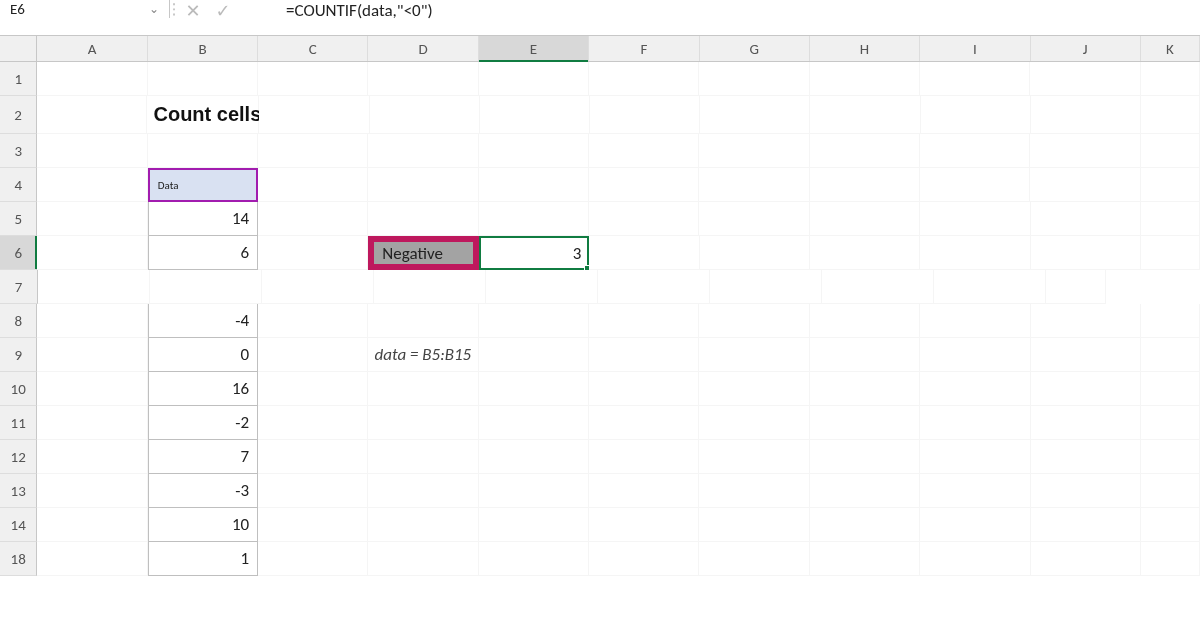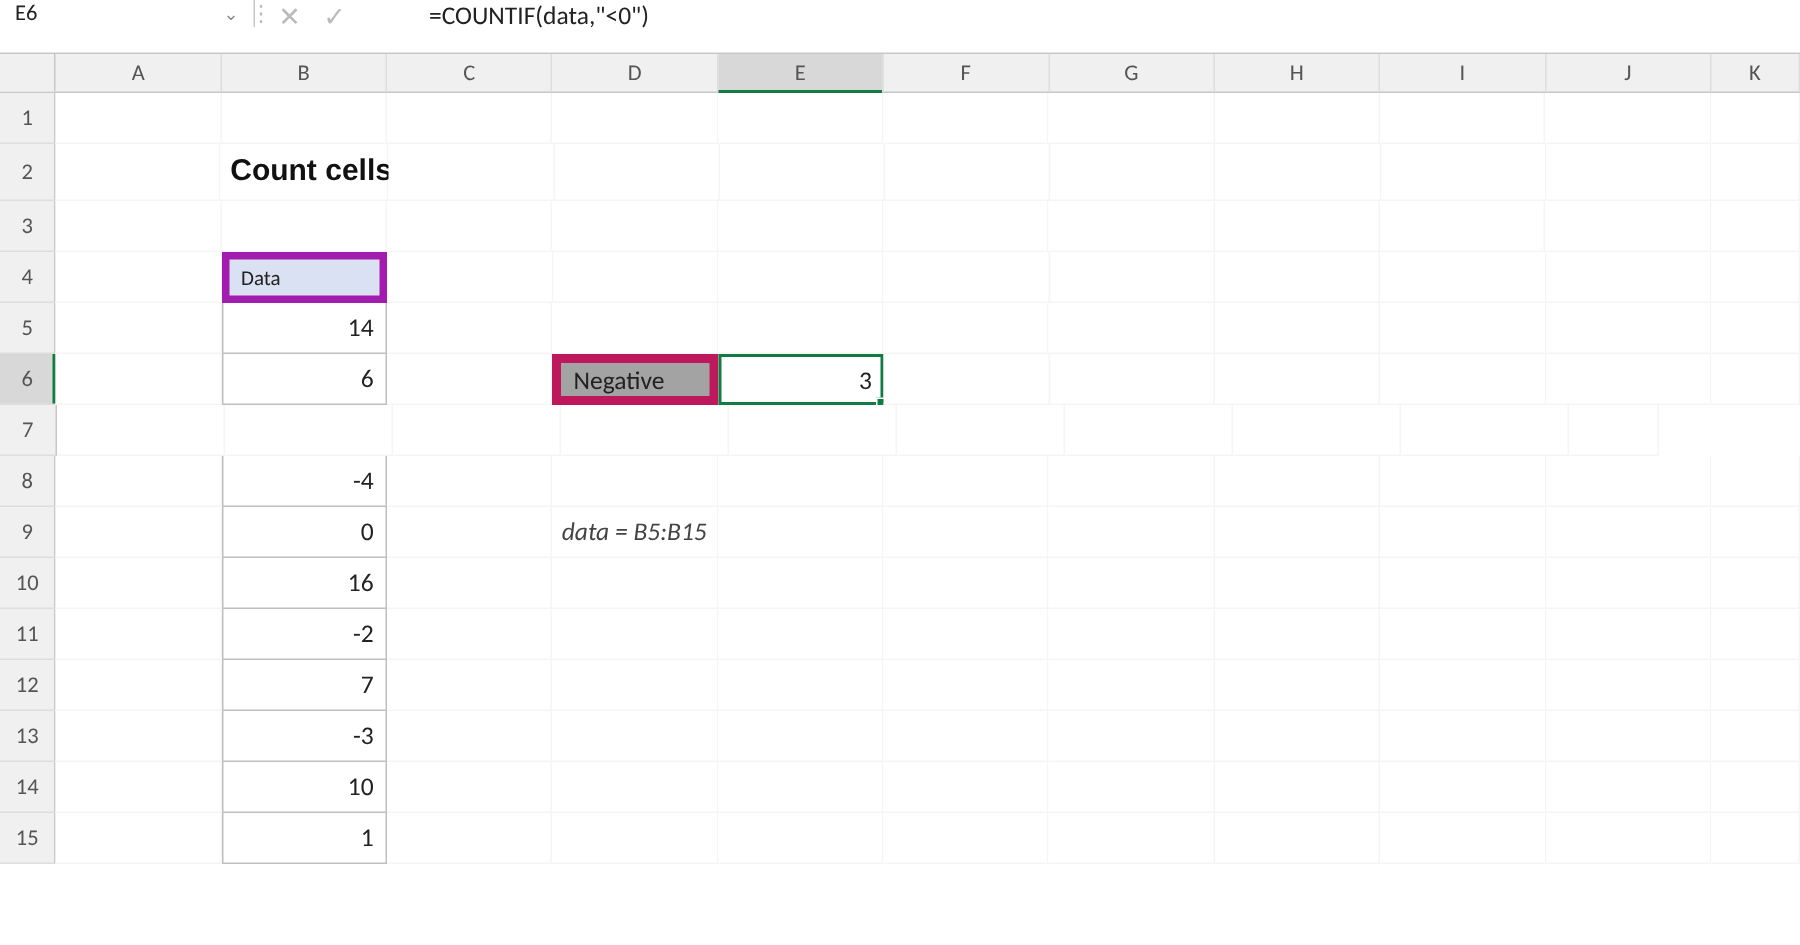--- a/index.html
+++ b/index.html
@@ -165,22 +165,22 @@
     font-weight: 700;
     font-size: 20px;
     color: #111;
     white-space: nowrap;
     overflow: visible;
     font-family: "Segoe UI", Arial, sans-serif;
   }
 
   .data-header {
     background: #d9e1f2;
-    border: 5px solid #a21caf;
-    font-size: 14px;
+    border: 2px solid #a21caf;
+    font-size: 11px;
     padding-left: 8px;
     text-align: center;
   }
   .data-cell {
     border: 1px solid #bfbfbf;
     border-top: none;
     justify-content: flex-end;
     padding-right: 8px;
     font-size: 17px;
   }
@@ -456,21 +456,21 @@
       <div class="cell cE"></div>
       <div class="cell cF"></div>
       <div class="cell cG"></div>
       <div class="cell cH"></div>
       <div class="cell cI"></div>
       <div class="cell cJ"></div>
       <div class="cell cK"></div>
     </div>
 
     <div class="row">
-      <div class="row-h">15</div>
+      <div class="row-h">18</div>
       <div class="cell cA"></div>
       <div class="cell cB data-cell">1</div>
       <div class="cell cC"></div>
       <div class="cell cD"></div>
       <div class="cell cE"></div>
       <div class="cell cF"></div>
       <div class="cell cG"></div>
       <div class="cell cH"></div>
       <div class="cell cI"></div>
       <div class="cell cJ"></div>

